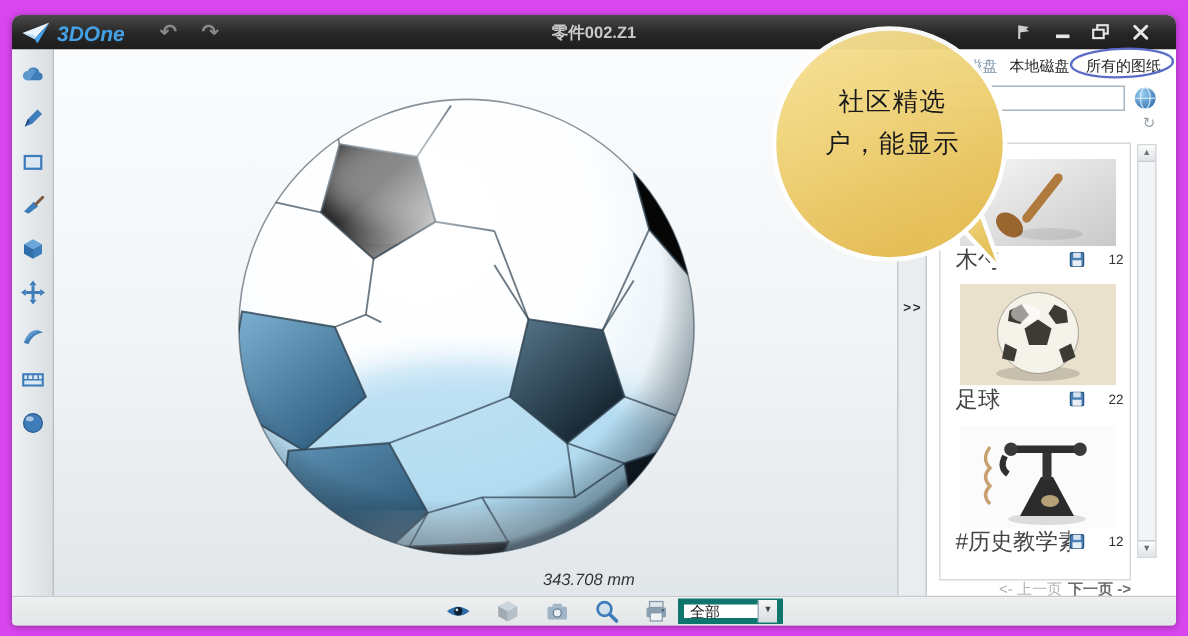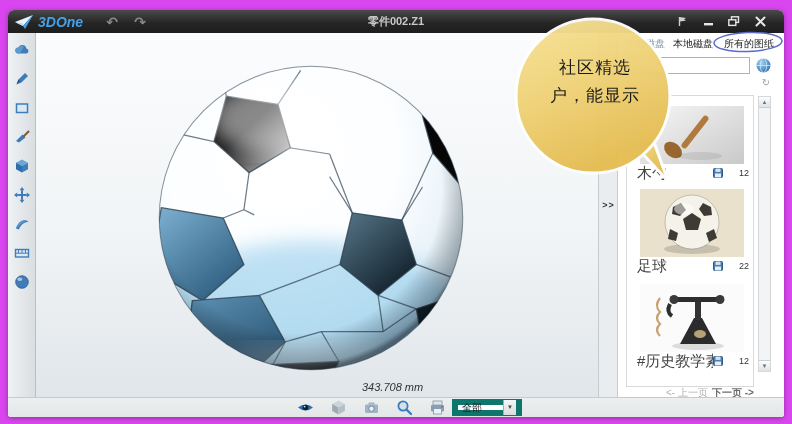--- a/index.html
+++ b/index.html
@@ -55,21 +55,21 @@
               background:linear-gradient(#fdfdfd,#dfe3e6); border-bottom:1px solid #c9ced2; cursor:pointer; }
   .sb-down { bottom:0; border-top:1px solid #c9ced2; border-bottom:none; }
   .pagerow { position:absolute; top:353px; width:100%; font-size:10px; }
   .pg-prev { position:absolute; left:12px; color:#b2b2b2; cursor:pointer;margin-left:36px; }
   .pg-next { position:absolute; left:94px; color:#6e6e6e; cursor:pointer;font-weight:bold; }
 
   
   .bottombar { left:8px; top:397px; width:776px; height:20px; background:linear-gradient(#eef0f0,#e2e6e6);
                border-top:1px solid #c6cbcd; border-radius:0 0 3px 3px; }
   .btool { position:absolute; top:399px; width:17px; height:17px; cursor:pointer; }
-  .filter-dd { left:452px; top:399px; width:70px; height:17px; background:#fff; border:6px solid #0f766e;
+  .filter-dd { left:452px; top:399px; width:70px; height:17px; background:#fff; border:4px solid #0f766e;
                display:flex; align-items:center; cursor:pointer; }
   .filter-dd .dd-val { font-size:10px; color:#222; padding-left:4px; flex:1; }
   .dd-btn { width:13px; height:15px; background:linear-gradient(#f4f5f6,#d8dde0); border-left:1px solid #9fb0bd;
             font-size:6px; color:#444; text-align:center; line-height:15px; }
 
   
   .callout-text { left:532px; top:54px; width:126px; z-index:61; text-align:center; font-size:17px;
                   color:#191919; line-height:28px; letter-spacing:1px; }
   .z60 { z-index:60; } .z40 { z-index:40; }
 </style>

